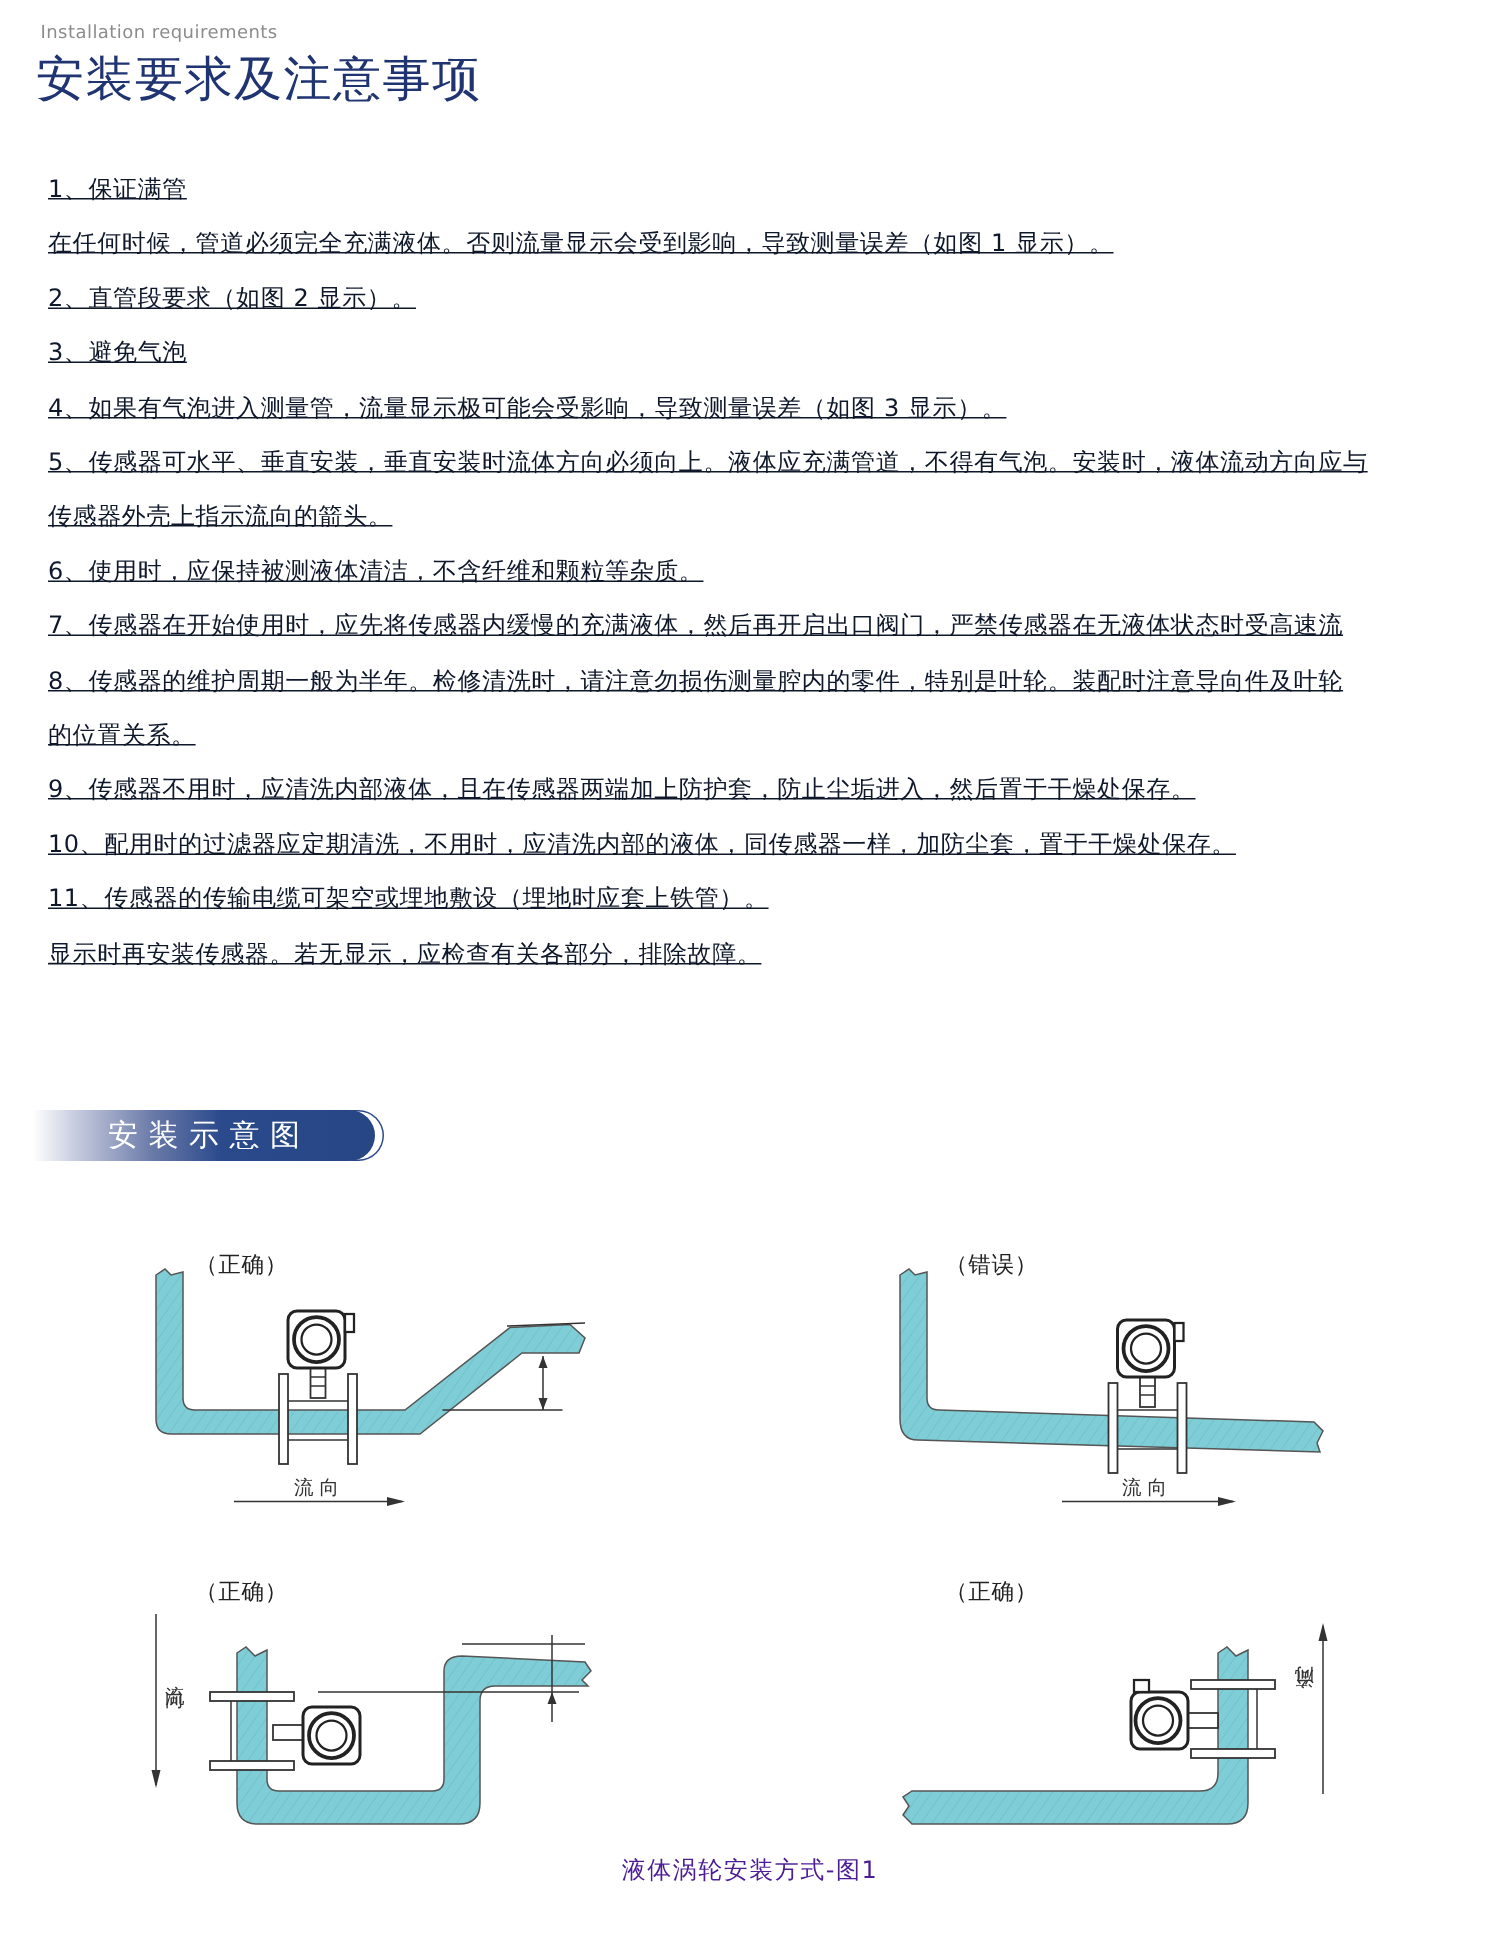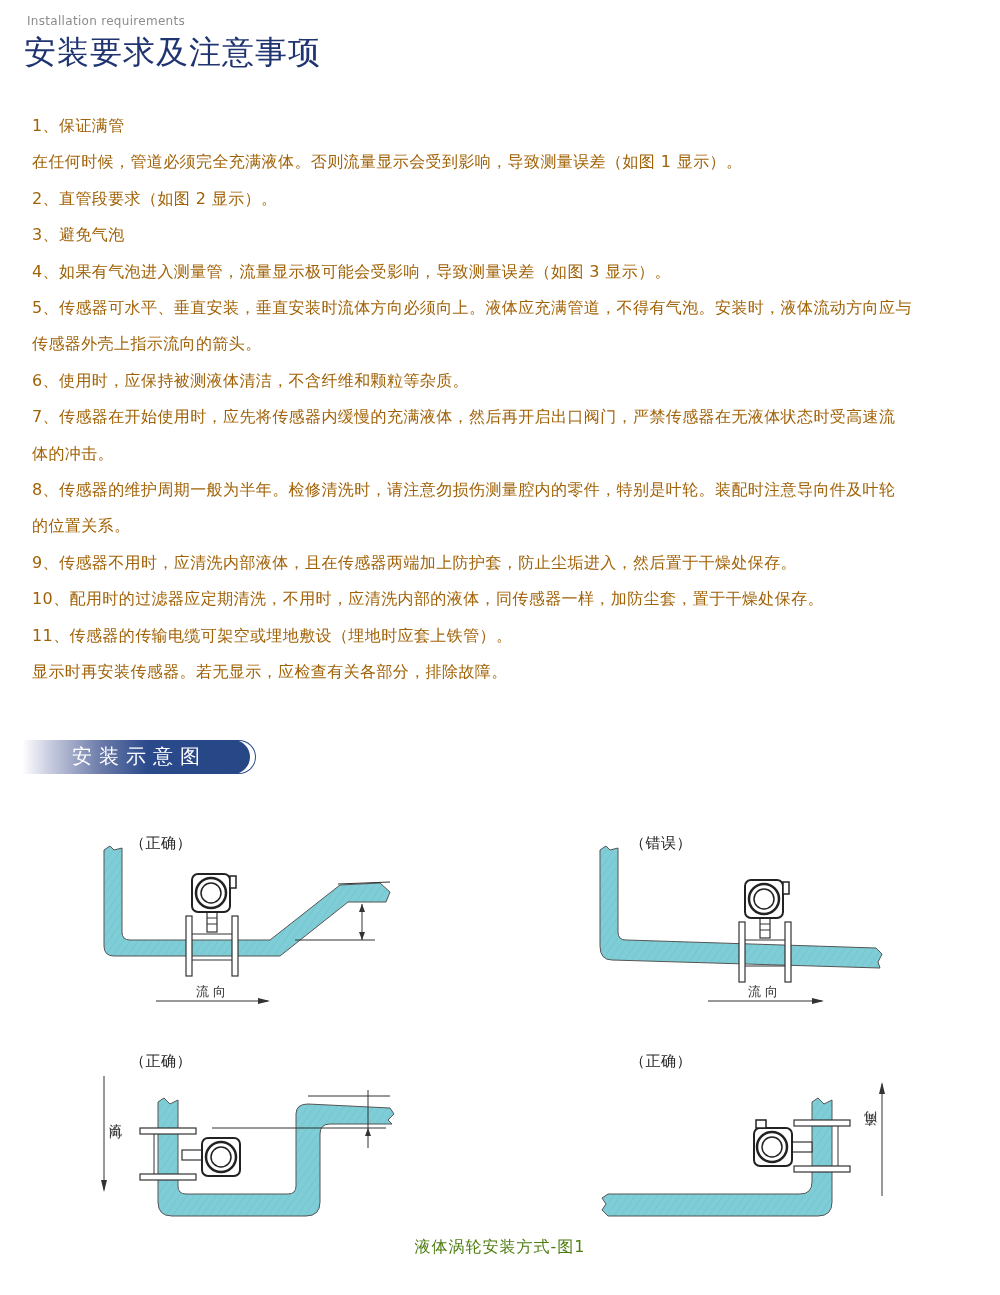--- a/index.html
+++ b/index.html
@@ -12,22 +12,22 @@
     font-family: "DejaVu Sans", sans-serif;
   }
   .title {
     position: absolute; left: 24px; top: 31px;
     font-size: 32px; color: #1f3471; letter-spacing: 1px;
     font-family: "DejaVu Sans", sans-serif;
   }
 
   .items { position: absolute; left: 32px; top: 108px; width: 950px; }
   .line {
-    font-size: 16px; line-height: 36.4px; color: #a16207;
-    white-space: nowrap; letter-spacing: 0.4px;
+    font-size: 16px; line-height: 36.4px; color: #0f172a;
+    white-space: nowrap; letter-spacing: 0.4px; text-decoration: underline;
   }
 
   .section-banner {
     position: absolute; left: 22px; top: 740px; width: 234px; height: 34px;
   }
   .section-banner .bar {
     position: absolute; left: 0; top: 0; width: 228px; height: 34px;
     border-radius: 0 17px 17px 0;
     background: linear-gradient(to right, #ffffff 0%, #c9cde0 12%, #6a7aa8 35%, #2b4a8c 55%, #264684 100%);
   }
@@ -43,40 +43,39 @@
   .diagram { position: absolute; }
   .diagram svg { position: absolute; left: 0; top: 0; overflow: visible; }
   .tag {
     position: absolute; font-size: 15px; color: #222222; letter-spacing: 0.5px;
   }
   .flow-label { position: absolute; font-size: 13px; color: #333333; letter-spacing: 4px; text-align: center; }
   .flow-label.vertical { writing-mode: vertical-rl; letter-spacing: 4px; }
 
   .caption {
     position: absolute; left: 0; width: 1000px; top: 1237px; text-align: center;
-    font-size: 16px; color: #4d7c0f; letter-spacing: 1px;
+    font-size: 16px; color: #4c1d95; letter-spacing: 1px;
   }
 </style>
 </head>
 <body>
 
 <div class="subtitle">Installation requirements</div>
 <div class="title">安装要求及注意事项</div>
 
 <div class="items">
   <div class="line">1、保证满管</div>
   <div class="line">在任何时候，管道必须完全充满液体。否则流量显示会受到影响，导致测量误差（如图 1 显示）。</div>
   <div class="line">2、直管段要求（如图 2 显示）。</div>
   <div class="line">3、避免气泡</div>
   <div class="line">4、如果有气泡进入测量管，流量显示极可能会受影响，导致测量误差（如图 3 显示）。</div>
   <div class="line">5、传感器可水平、垂直安装，垂直安装时流体方向必须向上。液体应充满管道，不得有气泡。安装时，液体流动方向应与</div>
   <div class="line">传感器外壳上指示流向的箭头。</div>
   <div class="line">6、使用时，应保持被测液体清洁，不含纤维和颗粒等杂质。</div>
   <div class="line">7、传感器在开始使用时，应先将传感器内缓慢的充满液体，然后再开启出口阀门，严禁传感器在无液体状态时受高速流</div>
-  <div class="line">体的冲击。</div>
   <div class="line">8、传感器的维护周期一般为半年。检修清洗时，请注意勿损伤测量腔内的零件，特别是叶轮。装配时注意导向件及叶轮</div>
   <div class="line">的位置关系。</div>
   <div class="line">9、传感器不用时，应清洗内部液体，且在传感器两端加上防护套，防止尘垢进入，然后置于干燥处保存。</div>
   <div class="line">10、配用时的过滤器应定期清洗，不用时，应清洗内部的液体，同传感器一样，加防尘套，置于干燥处保存。</div>
   <div class="line">11、传感器的传输电缆可架空或埋地敷设（埋地时应套上铁管）。</div>
   <div class="line">显示时再安装传感器。若无显示，应检查有关各部分，排除故障。</div>
 </div>
 
 <div class="section-banner">
   <div class="ring"></div>

